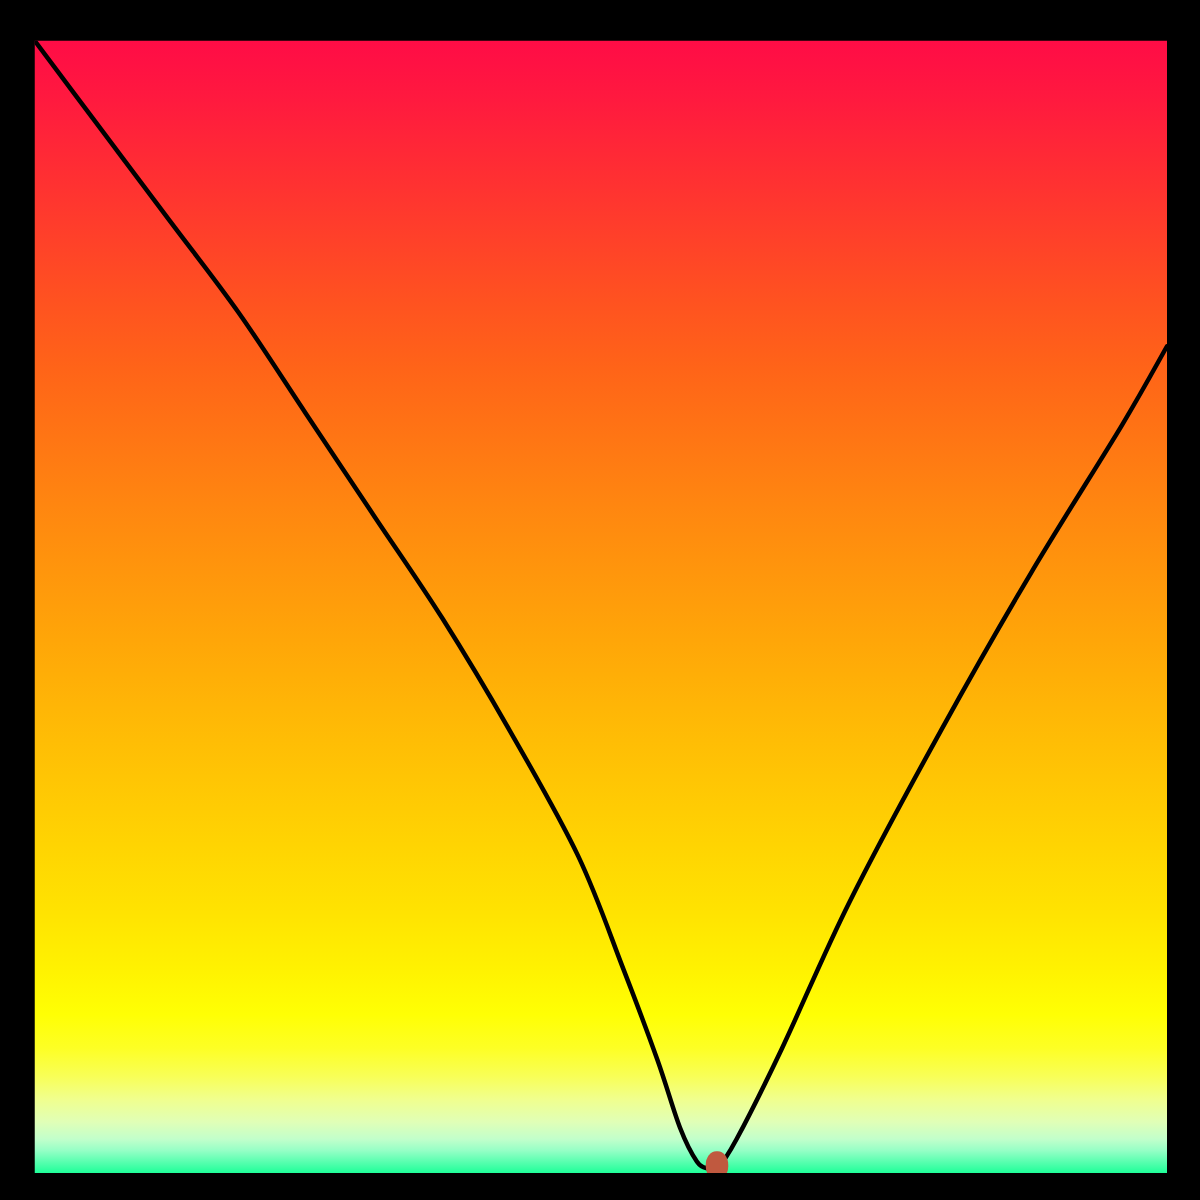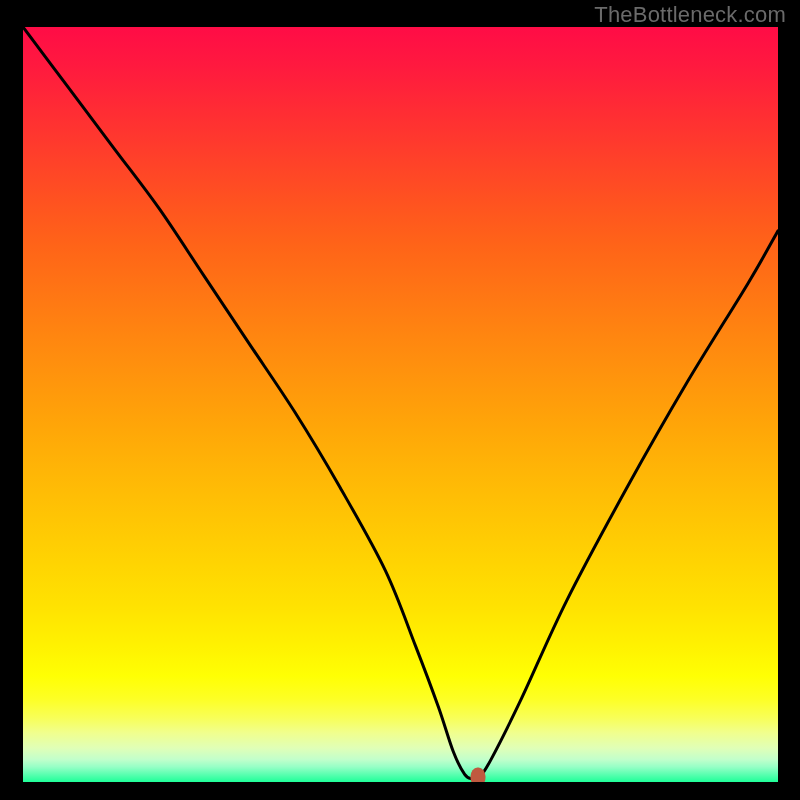--- a/index.html
+++ b/index.html
@@ -80,21 +80,20 @@
     border-radius: 7px / 9px;
     background: #c0593f;
     transform: translate(-50%, -50%);
   }
 </style>
 </head>
 <body>
 
 <div class="container">
 
-  <div class="watermark">TheBottleneck.com</div>
 
   <div class="plot">
     <div class="gradient"></div>
 
     <svg class="curve" viewBox="0 0 755 755" preserveAspectRatio="none">
       <path id="curvePath" fill="none" stroke="#000000" stroke-width="3" stroke-linejoin="round" stroke-linecap="round" d="M 0 0 C 7.55 10.066666666666663, 30.199999999999996 40.26666666666664, 45.3 60.39999999999998 C 60.4 80.53333333333332, 75.5 100.66666666666673, 90.6 120.80000000000007 C 105.69999999999999 140.93333333333342, 120.80000000000001 159.8083333333334, 135.9 181.20000000000005 C 151 202.5916666666667, 166.1 226.49999999999997, 181.2 249.14999999999998 C 196.29999999999998 271.79999999999995, 211.4 294.45000000000005, 226.5 317.1 C 241.6 339.75, 256.70000000000005 361.14166666666665, 271.8 385.05 C 286.9 408.95833333333337, 302 434.125, 317.09999999999997 460.55 C 332.19999999999993 486.975, 349.8166666666666 517.175, 362.4 543.5999999999999 C 374.98333333333335 570.0249999999999, 383.7916666666667 596.45, 392.6 619.1 C 401.40833333333336 641.75, 408.95833333333337 661.8833333333333, 415.25000000000006 679.5 C 421.54166666666674 697.1166666666667, 425.9458333333333 713.4749999999999, 430.34999999999997 724.8 C 434.7541666666666 736.125, 438.52916666666664 742.9200000000001, 441.67499999999995 747.45 C 444.82083333333327 751.98, 446.96 751.225, 449.22499999999997 751.98 C 451.48999999999995 752.735, 452.1191666666666 755.2516666666667, 455.265 751.98 C 458.41083333333336 748.7083333333334, 460.9275 745.6883333333334, 468.1 732.35 C 475.27250000000004 719.0116666666667, 485.7166666666667 698.375, 498.3 671.95 C 510.8833333333333 645.5250000000001, 525.9833333333333 609.0333333333333, 543.6 573.8 C 561.2166666666667 538.5666666666666, 583.8666666666667 497.0416666666667, 604 460.55 C 624.1333333333333 424.05833333333334, 644.2666666666667 388.825, 664.4 354.84999999999997 C 684.5333333333333 320.87499999999994, 709.6999999999999 281.8666666666667, 724.8 256.7 C 739.9 231.53333333333333, 749.9666666666667 212.65833333333336, 755 203.85000000000002"></path>
     </svg>
 
     <div class="marker" id="marker" style="left: 455.265px; top: 750.47px;"></div>
   </div>

